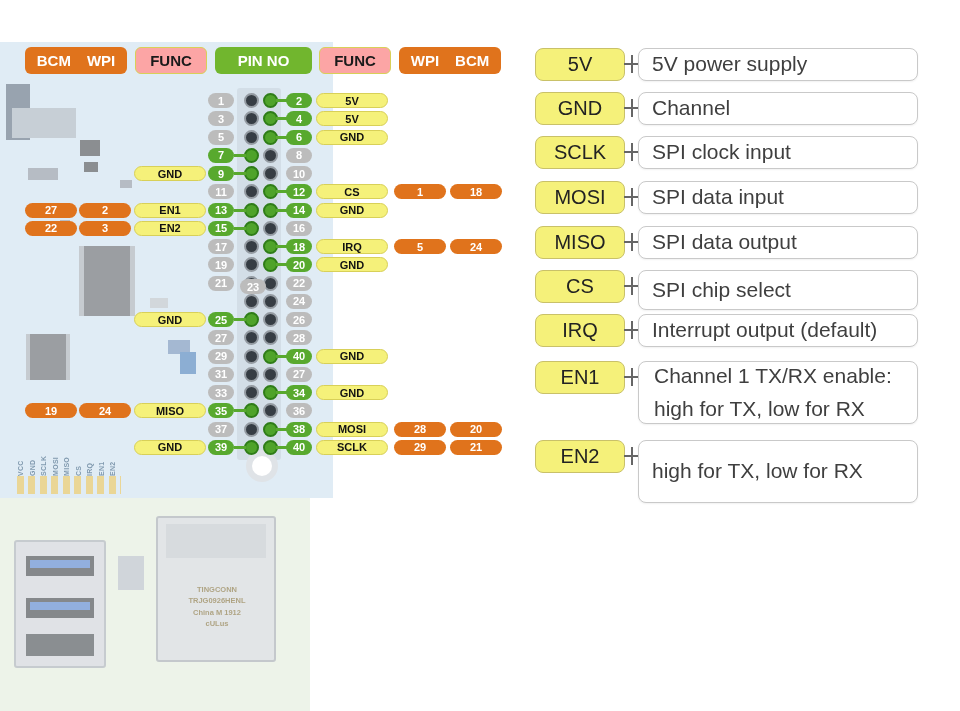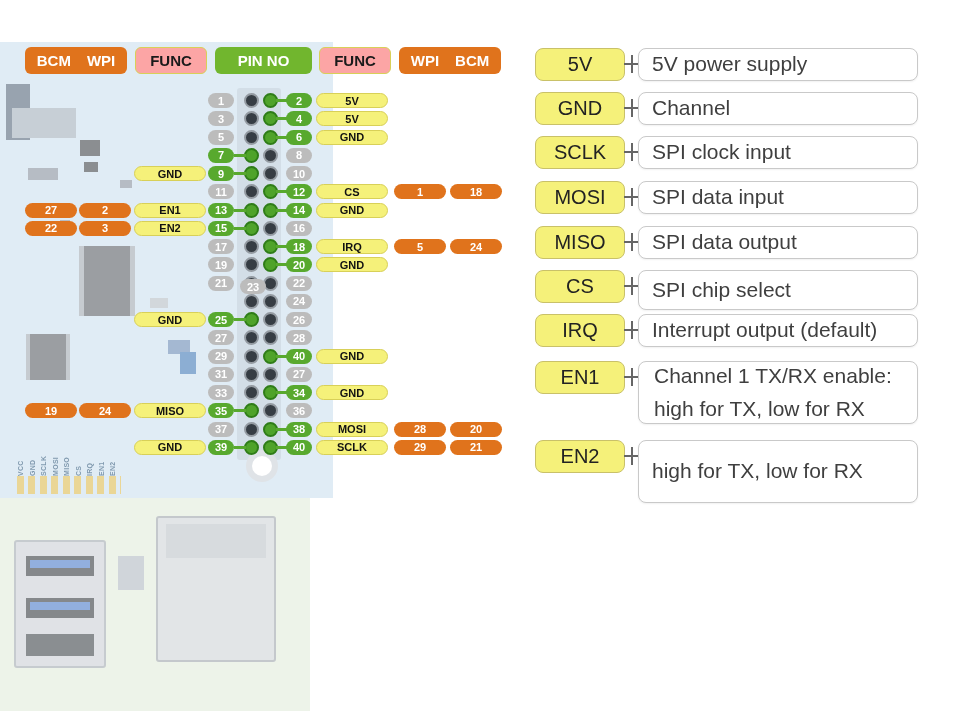--- a/index.html
+++ b/index.html
@@ -85,20 +85,26 @@
 
     <div class="ph" style="left:0;top:498px;width:310px;height:213px;background:#e0ebd8;"></div>
     <div class="ph" style="left:14px;top:540px;width:92px;height:128px;background:#c7ccd2;border:2px solid #99a1a8;border-radius:3px;"></div>
     <div class="ph" style="left:26px;top:556px;width:68px;height:20px;background:#23282e;"></div>
     <div class="ph" style="left:30px;top:560px;width:60px;height:8px;background:#3a6fc4;"></div>
     <div class="ph" style="left:26px;top:598px;width:68px;height:20px;background:#23282e;"></div>
     <div class="ph" style="left:30px;top:602px;width:60px;height:8px;background:#3a6fc4;"></div>
     <div class="ph" style="left:26px;top:634px;width:68px;height:22px;background:#2c3238;"></div>
     <div class="ph" style="left:156px;top:516px;width:120px;height:146px;background:#cbd0d5;border:2px solid #949ca3;border-radius:3px;"></div>
     <div class="ph" style="left:166px;top:524px;width:100px;height:34px;background:#b8bec4;"></div>
+    <div id="eth-text">
+        <div class="eth-line">TINGCONN</div>
+        <div class="eth-line">TRJG0926HENL</div>
+        <div class="eth-line">China M 1912</div>
+        <div class="eth-line">cULus</div>
+      </div>
     <div class="ph" style="left:118px;top:556px;width:26px;height:34px;background:#aab4bc;"></div>
   </div>
 
   <div class="hdr hdr-orange" style="left:25px;width:102px;">
     <span>BCM</span>
     <span>WPI</span>
   </div>
   <div class="hdr hdr-yellow" style="left:135px;width:72px;">FUNC</div>
   <div class="hdr hdr-green" style="left:215px;width:97px;">PIN NO</div>
   <div class="hdr hdr-yellow" style="left:319px;width:72px;">FUNC</div>

